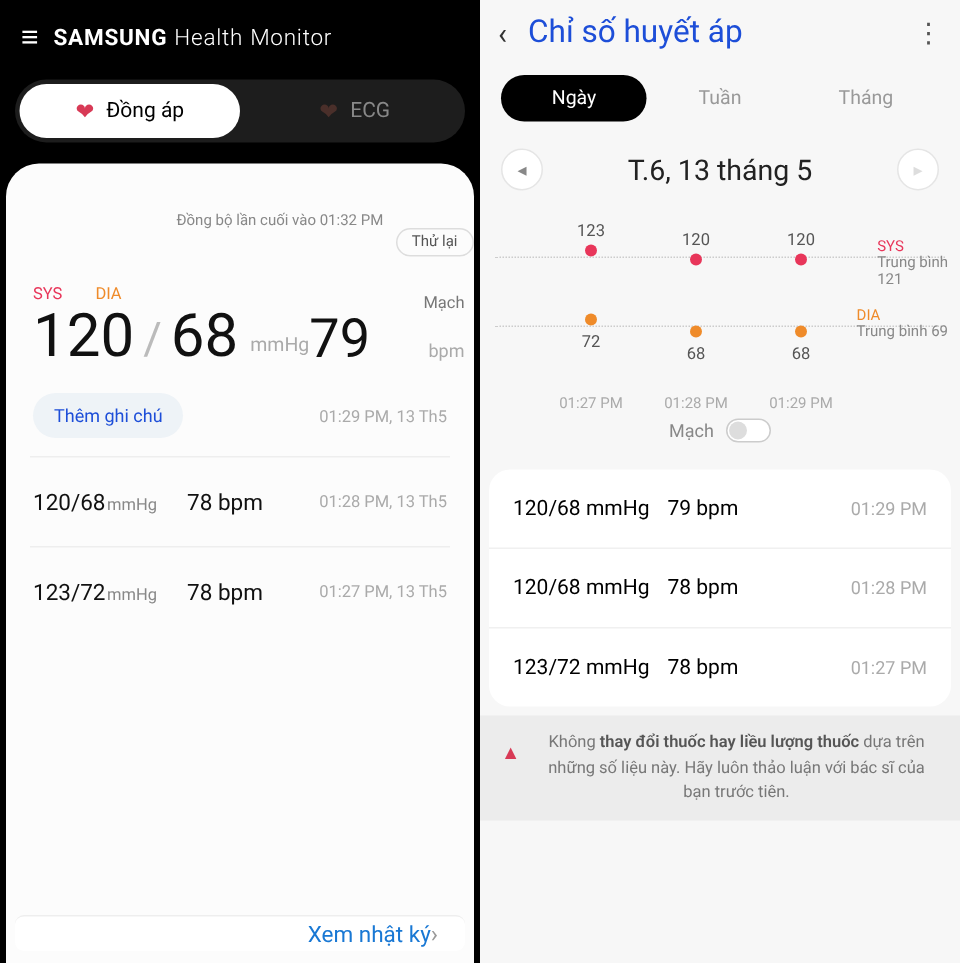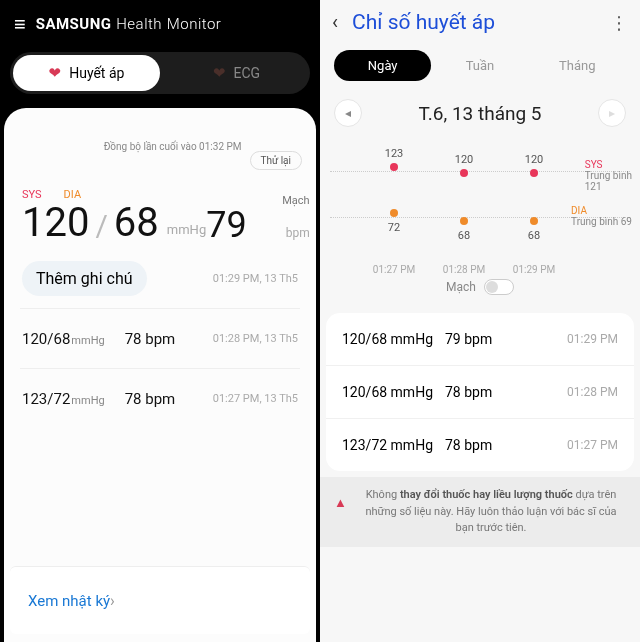--- a/index.html
+++ b/index.html
@@ -12,44 +12,44 @@
   .header-left { display: flex; align-items: center; gap: 10px; padding: 12px 14px; color: #fff; }
   .ham { font-size: 20px; }
   .brand { font-family: sans-serif; font-weight: 700; letter-spacing: 0.5px; font-size: 15px; }
   .brand .thin { font-weight: 300; }
   .pill-tabs { display: flex; margin: 4px 10px 14px; background: #1d1d1d; border-radius: 26px; height: 42px; align-items: center; }
   .pill { flex: 1; height: 36px; border-radius: 26px; display: flex; align-items: center; justify-content: center; gap: 8px; font-size: 14px; color: #888; }
   .pill.active { background: #fff; color: #000; margin: 3px; }
   .heart { color: #d83a56; font-size: 15px; }
   .heart2 { color: #4a2f2a; font-size: 15px; }
   .card-main { background: #fcfcfc; border-radius: 22px 22px 0 0; margin: 0 4px; flex: 1; display: flex; flex-direction: column; padding: 10px 0 0; }
-  .sync-row { display: flex; justify-content: flex-end; align-items: center; gap: 8px; padding: 4px 14px; font-size: 10px; color: #888; }
+  .sync-row { display: flex; justify-content: flex-end; align-items: center; gap: 8px; padding: 4px 0; font-size: 10px; color: #888; }
   .retry { border: 1px solid #ddd; border-radius: 12px; padding: 3px 10px; font-size: 10px; color: #555; margin-top: 29px; }
   .readout { padding: 14px 18px 6px; }
   .labels { display: flex; gap: 22px; font-size: 11px; }
   .labels .sys { color: #e8365a; }
   .labels .dia { color: #ef8b2a; }
   .nums { display: flex; align-items: flex-end; gap: 4px; margin-top: 2px; }
   .big { font-size: 40px; font-weight: 400; color: #111; line-height: 1; }
   .slash { font-size: 30px; color: #bbb; margin: 0 2px; }
   .unit { font-size: 13px; color: #aaa; margin-left: 4px; margin-bottom: 6px; }
   .pulse-col { margin-left: auto; text-align: right; }
   .pulse-lbl { font-size: 11px; color: #777; }
   .pulse-num { font-size: 36px; font-weight: 400; color: #111; line-height: 1; }
   .pulse-unit { font-size: 12px; color: #aaa; margin-left: 3px; padding-left: 36px; }
   .note-row { display: flex; align-items: center; justify-content: space-between; padding: 12px 18px; }
-  .note-chip { background: #eef3f7; color: #000000; border-radius: 18px; padding: 8px 14px; font-size: 16px; }
+  .note-chip { background: #eef3f7; color: #1d4ed8; border-radius: 18px; padding: 8px 14px; font-size: 12px; }
   .ts { font-size: 11px; color: #aaa; }
   .sep { height: 1px; background: #eee; margin: 0 16px; }
   .hist-row { display: flex; align-items: center; padding: 20px 18px; gap: 14px; }
   .hist-bp { font-size: 15px; color: #111; }
   .hist-unit { font-size: 11px; color: #888; margin-left: 1px; }
   .hist-pulse { font-size: 15px; color: #111; margin-left: 6px; }
   .flex-spacer { flex: 1; }
-  .view-log { margin: 8px 6px 8px; padding: 24px 18px; color: #1978d4; font-size: 15px; display: flex; align-items: center; justify-content: flex-start; border-top: 1px solid #eee; background: #fff; border-radius: 6px; }
+  .view-log { margin: 8px 6px 8px; padding: 2px 18px; color: #1978d4; font-size: 15px; display: flex; align-items: center; justify-content: flex-end; border-top: 1px solid #eee; background: #fff; border-radius: 6px; }
   .chev { color: #999; font-size: 16px; }
 
   
   .header-right { display: flex; align-items: center; padding: 10px 12px 8px; gap: 14px; }
   .back { font-size: 20px; color: #333; }
   .title-r { font-size: 21px; color: #1d4ed8; flex: 1; }
   .dots { font-size: 18px; color: #555; }
   .range-tabs { display: flex; margin: 8px 14px; align-items: center; }
   .rtab { flex: 1; text-align: center; font-size: 13px; color: #999; padding: 8px 0; }
   .rtab.active { background: #000; color: #fff; border-radius: 18px; }
@@ -87,21 +87,21 @@
     <span class="ham">≡</span>
     <span class="brand">
       <span>SAMSUNG</span>
       <span class="thin">Health</span>
       <span class="thin">Monitor</span>
     </span>
   </div>
   <div class="pill-tabs">
     <div class="pill active">
       <span class="heart">❤</span>
-      <span>Huyết áp</span>
+      <span>Đồng áp</span>
     </div>
     <div class="pill">
       <span class="heart2">❤</span>
       <span>ECG</span>
     </div>
   </div>
 
   <div class="card-main">
     <div class="sync-row">
       <span>Đồng bộ lần cuối vào 01:32 PM</span>

